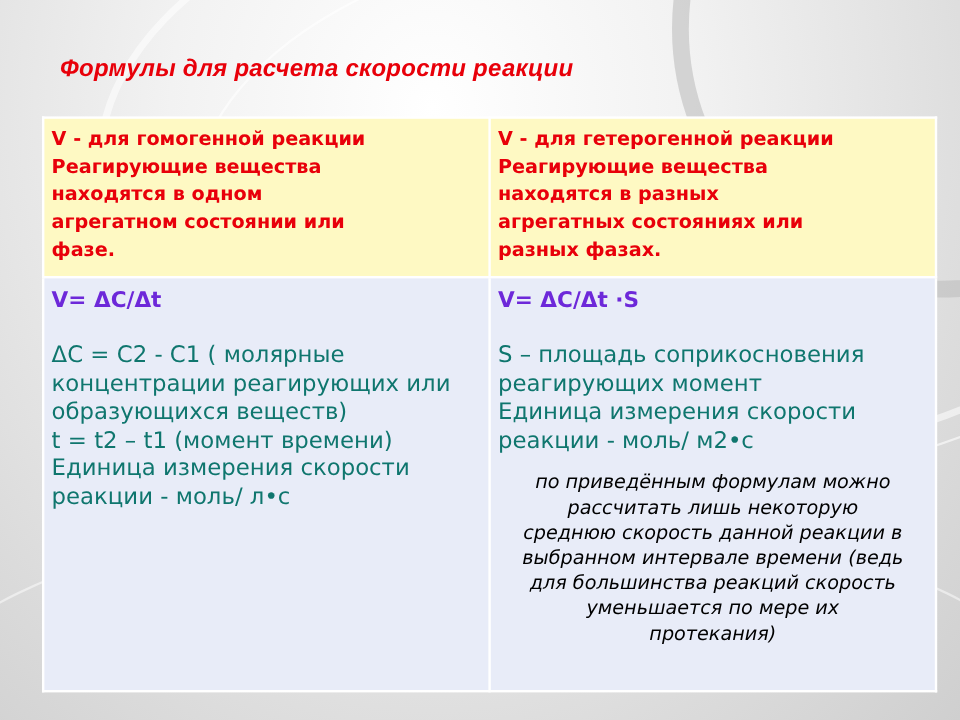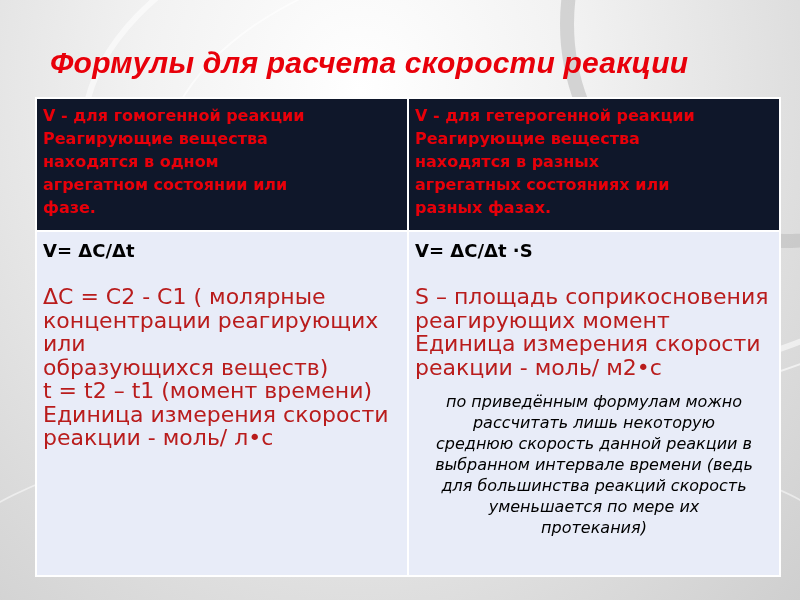--- a/index.html
+++ b/index.html
@@ -9,36 +9,36 @@
     font-family: "DejaVu Sans", sans-serif;
   }
   .swoosh { position: absolute; border-radius: 50%; border: 2px solid rgba(255,255,255,0.7); pointer-events: none; }
   .sw1 { left: 80px; top: -120px; width: 900px; height: 500px; border-width: 6px; border-color: rgba(255,255,255,0.55); }
   .sw2 { left: 160px; top: -60px; width: 820px; height: 460px; border-color: rgba(255,255,255,0.6); }
   .sw3 { left: 560px; top: -200px; width: 420px; height: 420px; border: 14px solid rgba(190,190,190,0.6); }
   .sw4 { left: -100px; top: 420px; width: 1000px; height: 400px; border-color: rgba(255,255,255,0.5); }
   .title {
     position: absolute; left: 50px; top: 46px;
     color: #e8000a; font-family: "Liberation Sans", sans-serif;
-    font-style: italic; font-weight: bold; font-size: 30px; letter-spacing: 0.2px;
+    font-style: italic; font-weight: bold; font-size: 20px; letter-spacing: 0.2px;
   }
   table.formulas {
     position: absolute; left: 35px; top: 97px; width: 746px; height: 480px;
     border-collapse: collapse; table-layout: fixed;
   }
   table.formulas td {
     border: 2px solid #ffffff; vertical-align: top; padding: 5px 6px 4px 6px;
   }
-  .hdr td { background: #0f172a; height: 122px; }
+  .hdr td { background: #fef9c3; height: 122px; }
   .body td { background: #e8ecf8; }
   .hdr-text {
     color: #e8000a; font-weight: bold; font-size: 16px; line-height: 23px; white-space: pre-line;
   }
-  .formula { font-weight: bold; font-size: 18px; line-height: 24px; color: #000000; margin-top: 2px; }
-  .desc { font-size: 22px; line-height: 23.5px; color: #b91c1c; margin-top: 22px; white-space: pre-line; }
+  .formula { font-weight: bold; font-size: 18px; line-height: 24px; color: #6d28d9; margin-top: 2px; }
+  .desc { font-size: 19px; line-height: 23.5px; color: #0f766e; margin-top: 22px; white-space: pre-line; }
   .note {
     font-style: italic; font-size: 16px; line-height: 21px; color: #000;
     text-align: center; margin-top: 12px; padding: 0 8px; white-space: pre-line;
   }
 </style>
 </head>
 <body>
 
 <div class="swoosh sw1"></div>
 <div class="swoosh sw2"></div>

